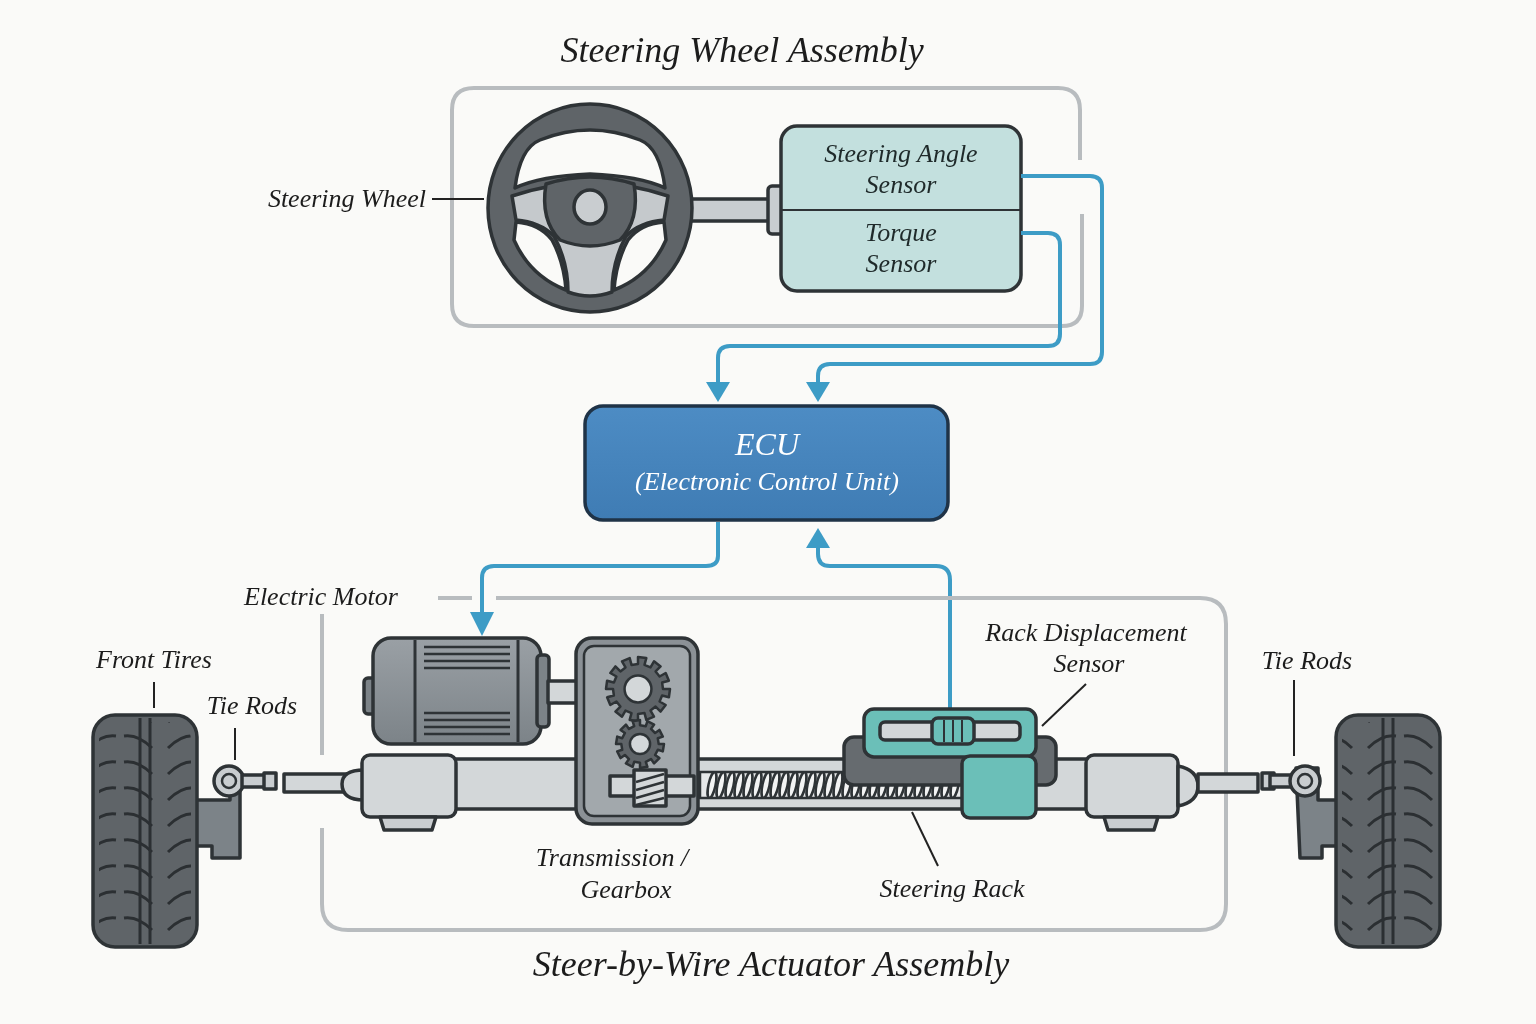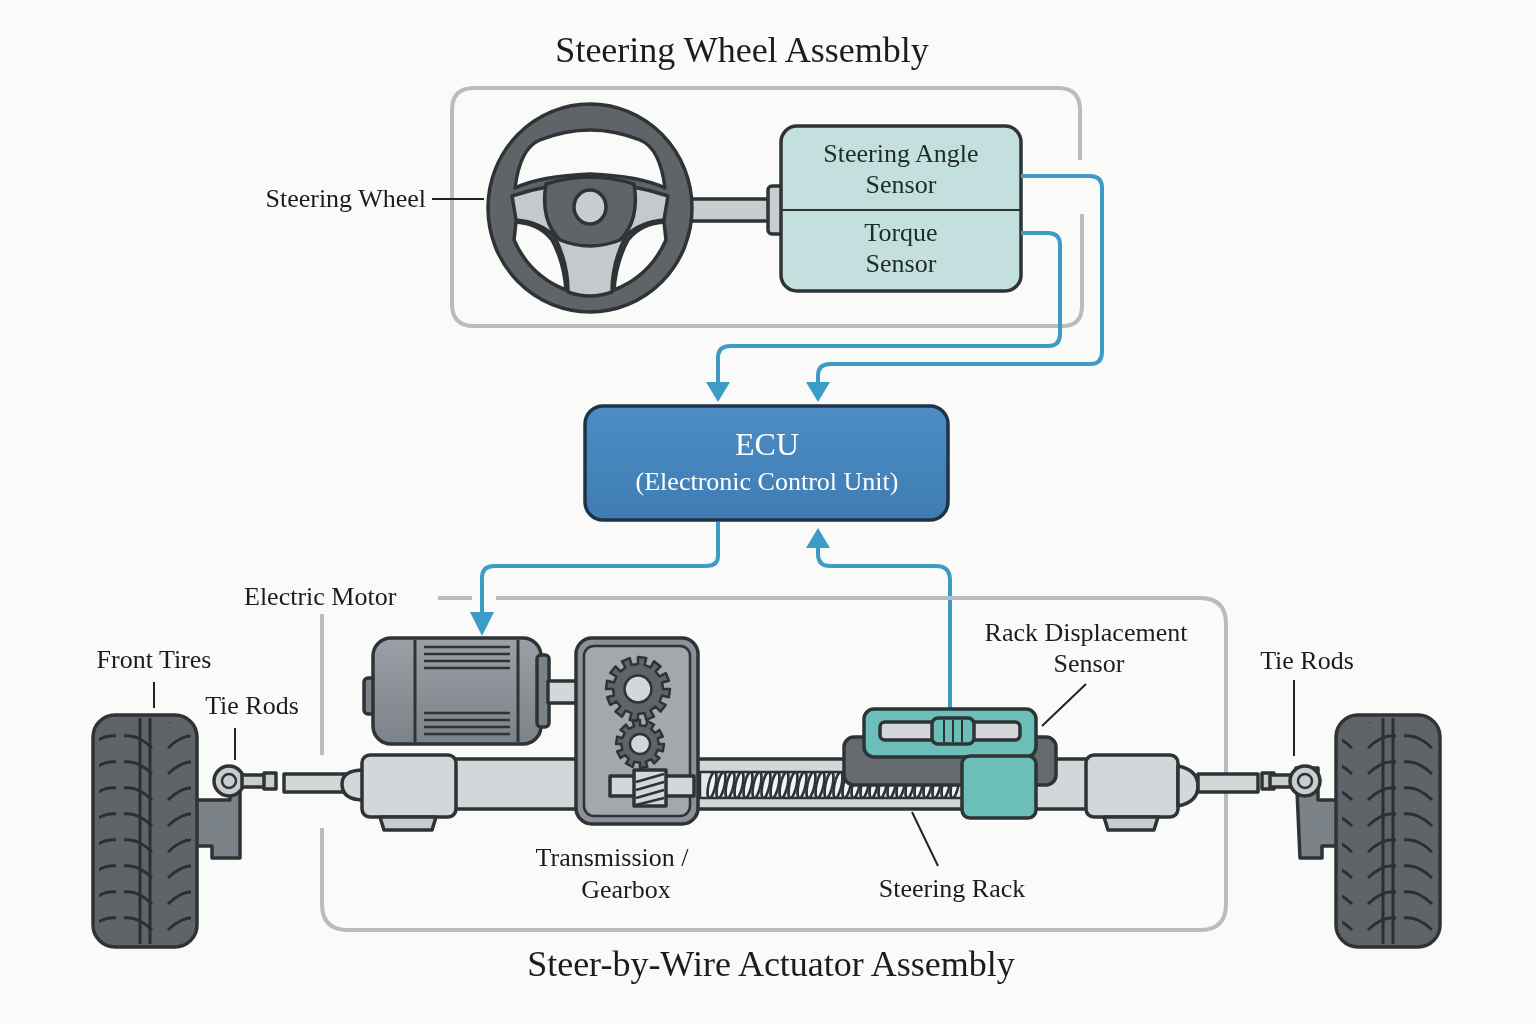--- a/index.html
+++ b/index.html
@@ -1,16 +1,16 @@
 <!DOCTYPE html>
 <html><head>
 <meta charset="utf-8">
 <style>
   html, body { margin: 0; padding: 0; background: #fafaf8; }
-  #stage { position: relative; width: 1536px; height: 1024px; overflow: hidden; background: #fafaf8; font-family: "DejaVu Serif", "Liberation Serif", serif; }
+  #stage { position: relative; width: 1536px; height: 1024px; overflow: hidden; background: #fafaf8; font-family: "DejaVu Serif", "Liberation Serif", serif; font-style: italic; }
   svg#diagram { position: absolute; left: 0; top: 0; }
   .lbl { font-family: "Liberation Serif", "DejaVu Serif", serif; fill: #1c1c1c; }
   .title { font-size: 36px; }
   .label { font-size: 26px; }
   .box-text { font-size: 26px; fill: #1f2a2a; }
   .ecu-text { fill: #ffffff; }
   .frame { fill: none; stroke: #b8bcbf; stroke-width: 4; }
   .wire { fill: none; stroke: #3d9cc6; stroke-width: 4; }
   .arrowhead { fill: #3d9cc6; }
   .leader { stroke: #222; stroke-width: 2; fill: none; }

